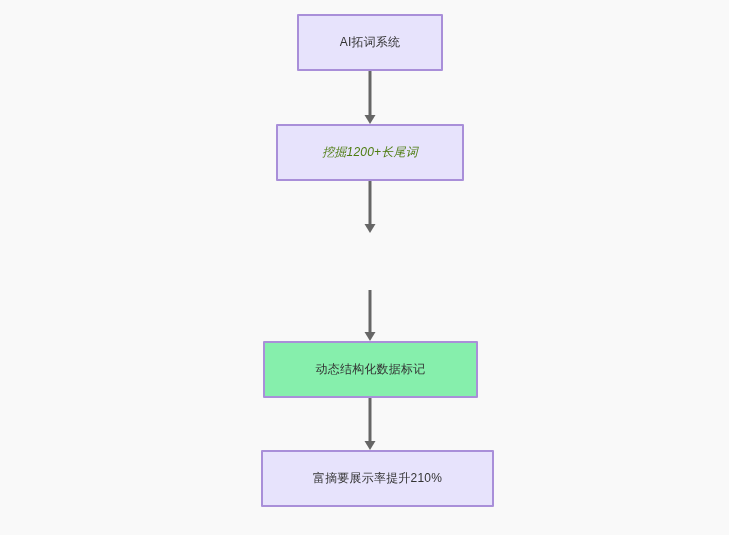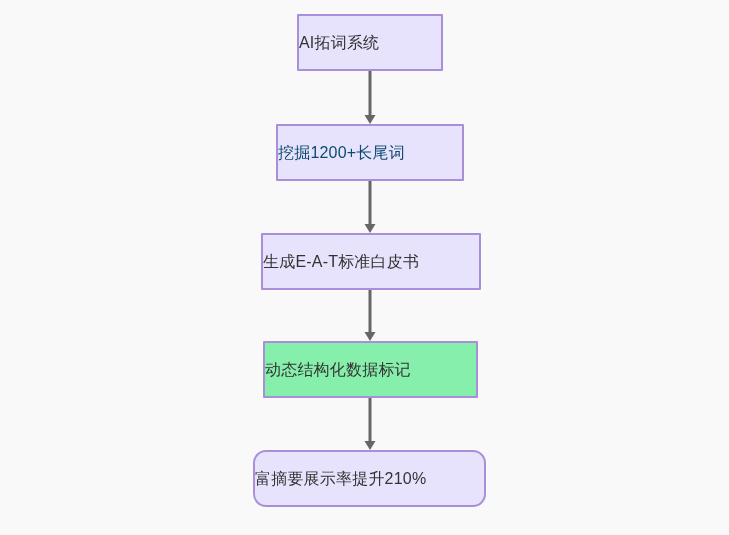--- a/index.html
+++ b/index.html
@@ -21,22 +21,23 @@
     background: #f9f9f9;
   }
   .node {
     position: absolute;
     box-sizing: border-box;
     background: #e7e3fc;
     border: 2px solid #a98fd9;
     border-radius: 1px;
     display: flex;
     align-items: center;
+    justify-content: center;
     color: #333333;
-    font-size: 16px;
+    font-size: 12px;
     line-height: 1.2;
     letter-spacing: 0.2px;
     white-space: nowrap;
     user-select: none;
   }
   .node-label {
     display: block;
     text-align: center;
   }
   .edge {
@@ -71,25 +72,22 @@
     </div>
     <div class="edge" style="left: 360px; top: 398px; width: 20px; height: 52px;">
       <svg width="20" height="52" viewBox="0 0 20 52">
         <line x1="10" y1="0" x2="10" y2="43" stroke="#666666" stroke-width="3"></line>
         <polygon points="4.5,43 15.5,43 10,52" fill="#666666"></polygon>
       </svg>
     </div>
     <div class="node" style="left: 297px; top: 14px; width: 146px; height: 57px; background: rgb(231, 227, 252); border-color: rgb(169, 143, 217); color: rgb(51, 51, 51);">
       <span class="node-label">AI拓词系统</span>
     </div>
-    <div class="node" style="left: 276px; top: 124px; width: 188px; height: 57px; background: rgb(231, 227, 252); border-color: rgb(169, 143, 217); color: #0c4a6e;">
+    <div class="node" style="left: 276px; top: 124px; width: 188px; height: 57px; background: rgb(231, 227, 252); border-color: rgb(169, 143, 217); color: #4d7c0f; font-style: italic;">
       <span class="node-label">挖掘1200+长尾词</span>
-    </div>
-    <div class="node" style="left: 261px; top: 233px; width: 220px; height: 57px; background: rgb(231, 227, 252); border-color: rgb(169, 143, 217); color: rgb(51, 51, 51);">
-      <span class="node-label">生成E-A-T标准白皮书</span>
     </div>
     <div class="node" style="left: 263px; top: 341px; width: 215px; height: 57px; background: #86efac; border-color: rgb(169, 143, 217); color: rgb(51, 51, 51);">
       <span class="node-label">动态结构化数据标记</span>
     </div>
-    <div class="node" style="left: 253px; top: 450px; width: 233px; height: 57px; background: rgb(231, 227, 252); border-color: rgb(169, 143, 217); color: rgb(51, 51, 51); border-radius: 13px;">
+    <div class="node" style="left: 261px; top: 450px; width: 233px; height: 57px; background: rgb(231, 227, 252); border-color: rgb(169, 143, 217); color: rgb(51, 51, 51);">
       <span class="node-label">富摘要展示率提升210%</span>
     </div>
   </div>
 
 </body></html>

